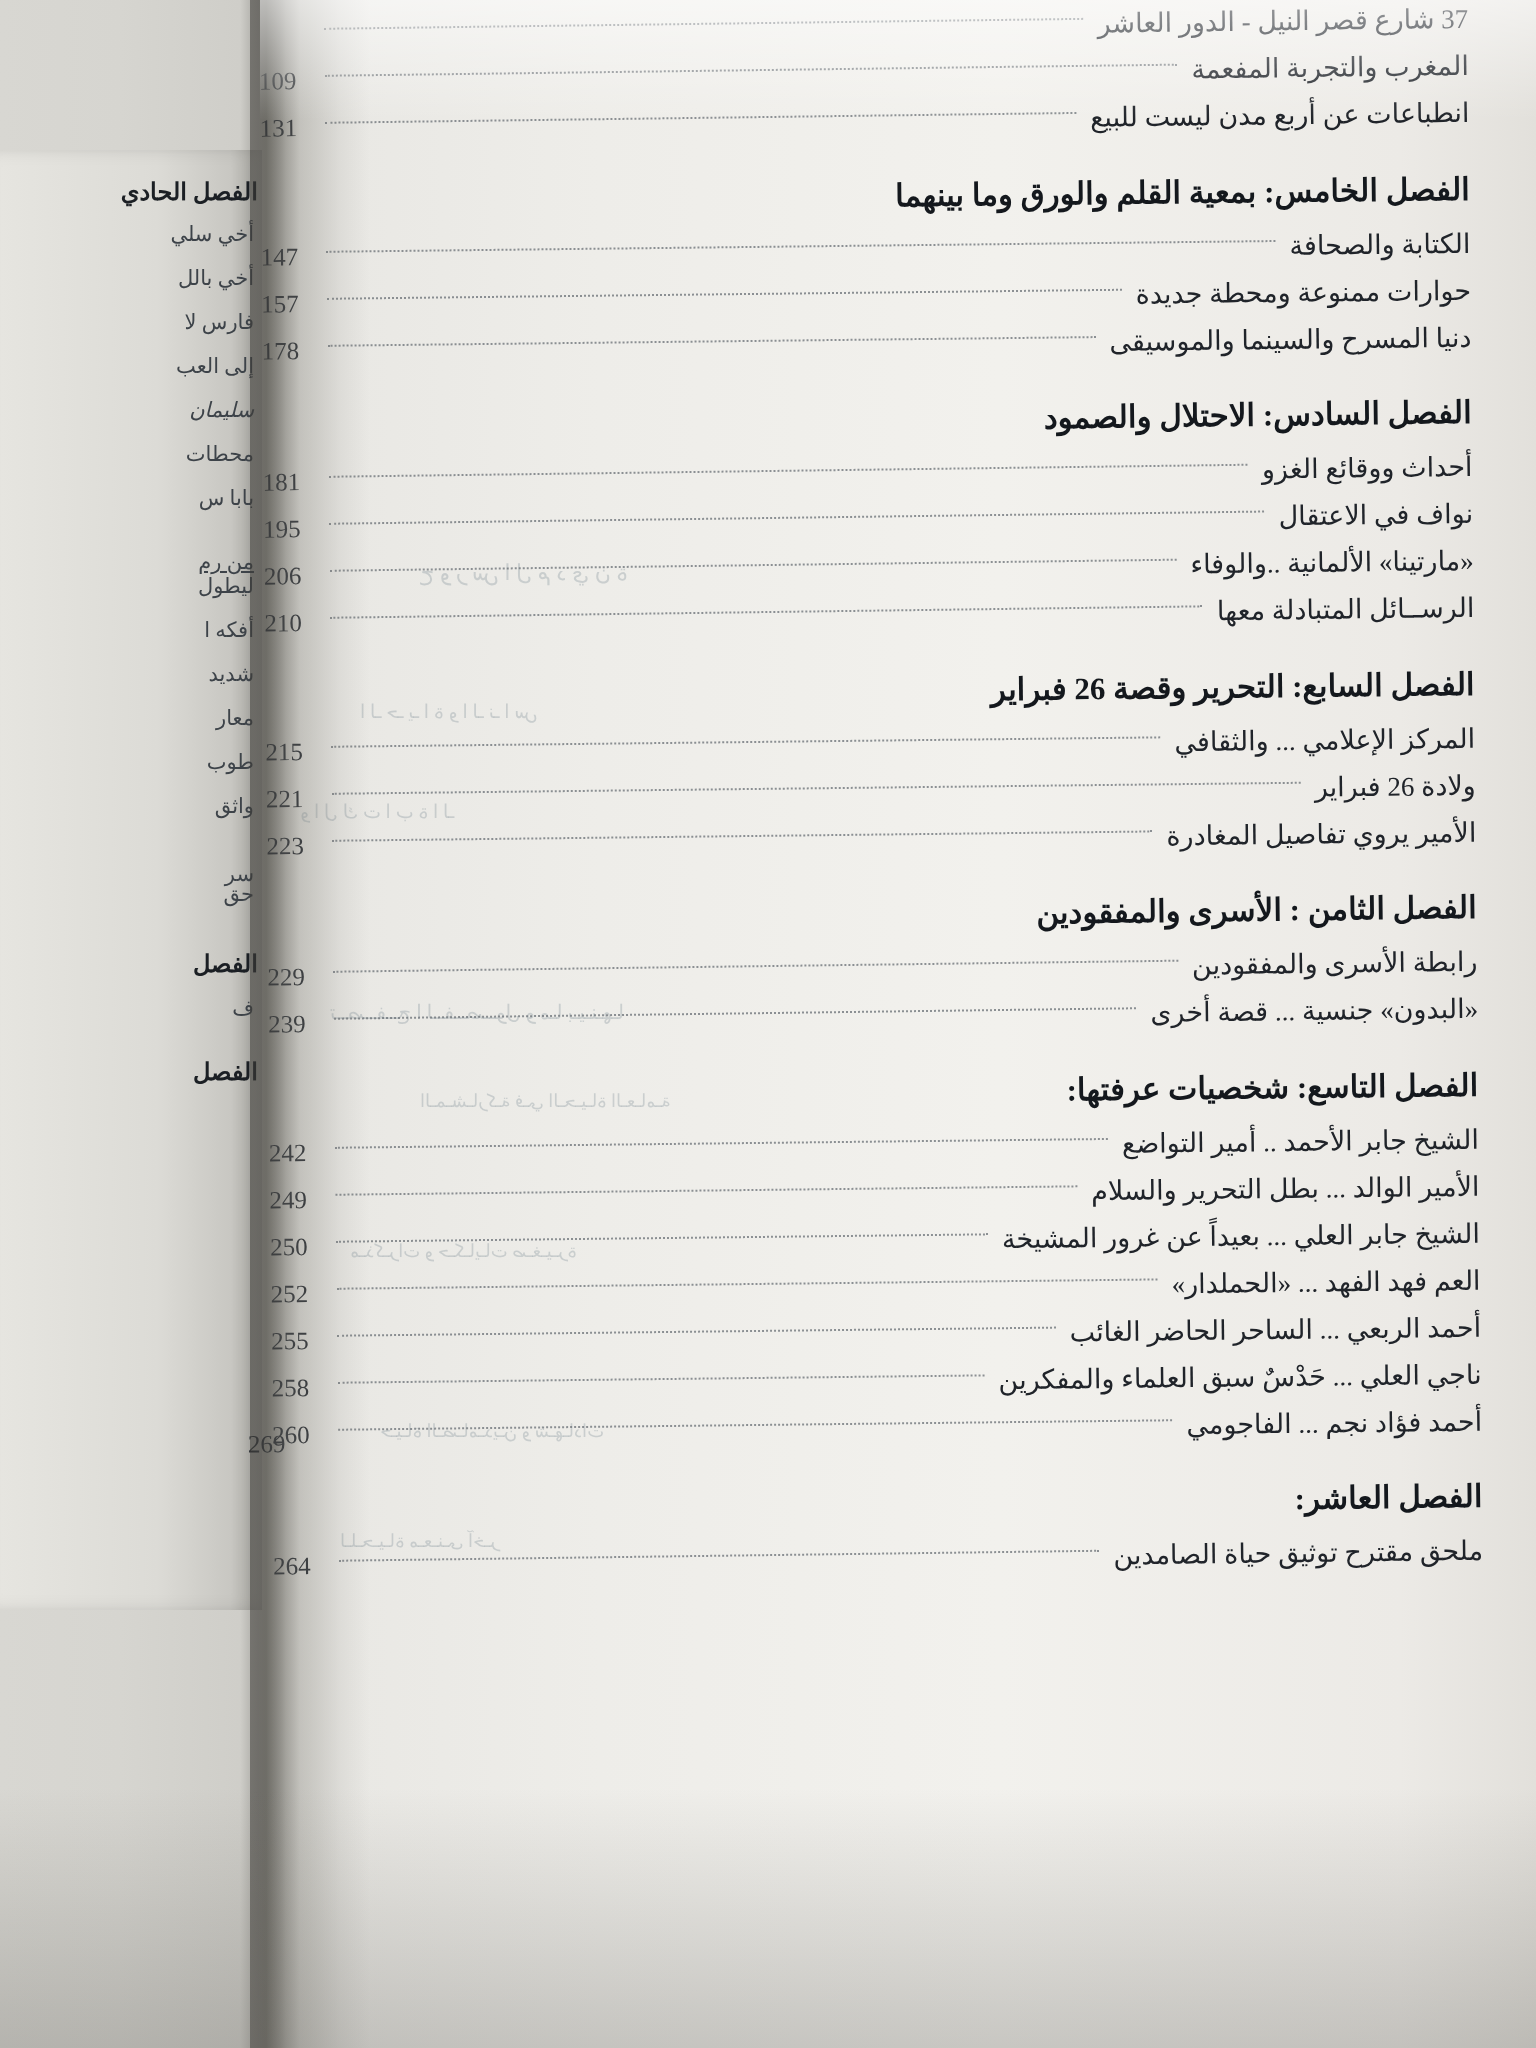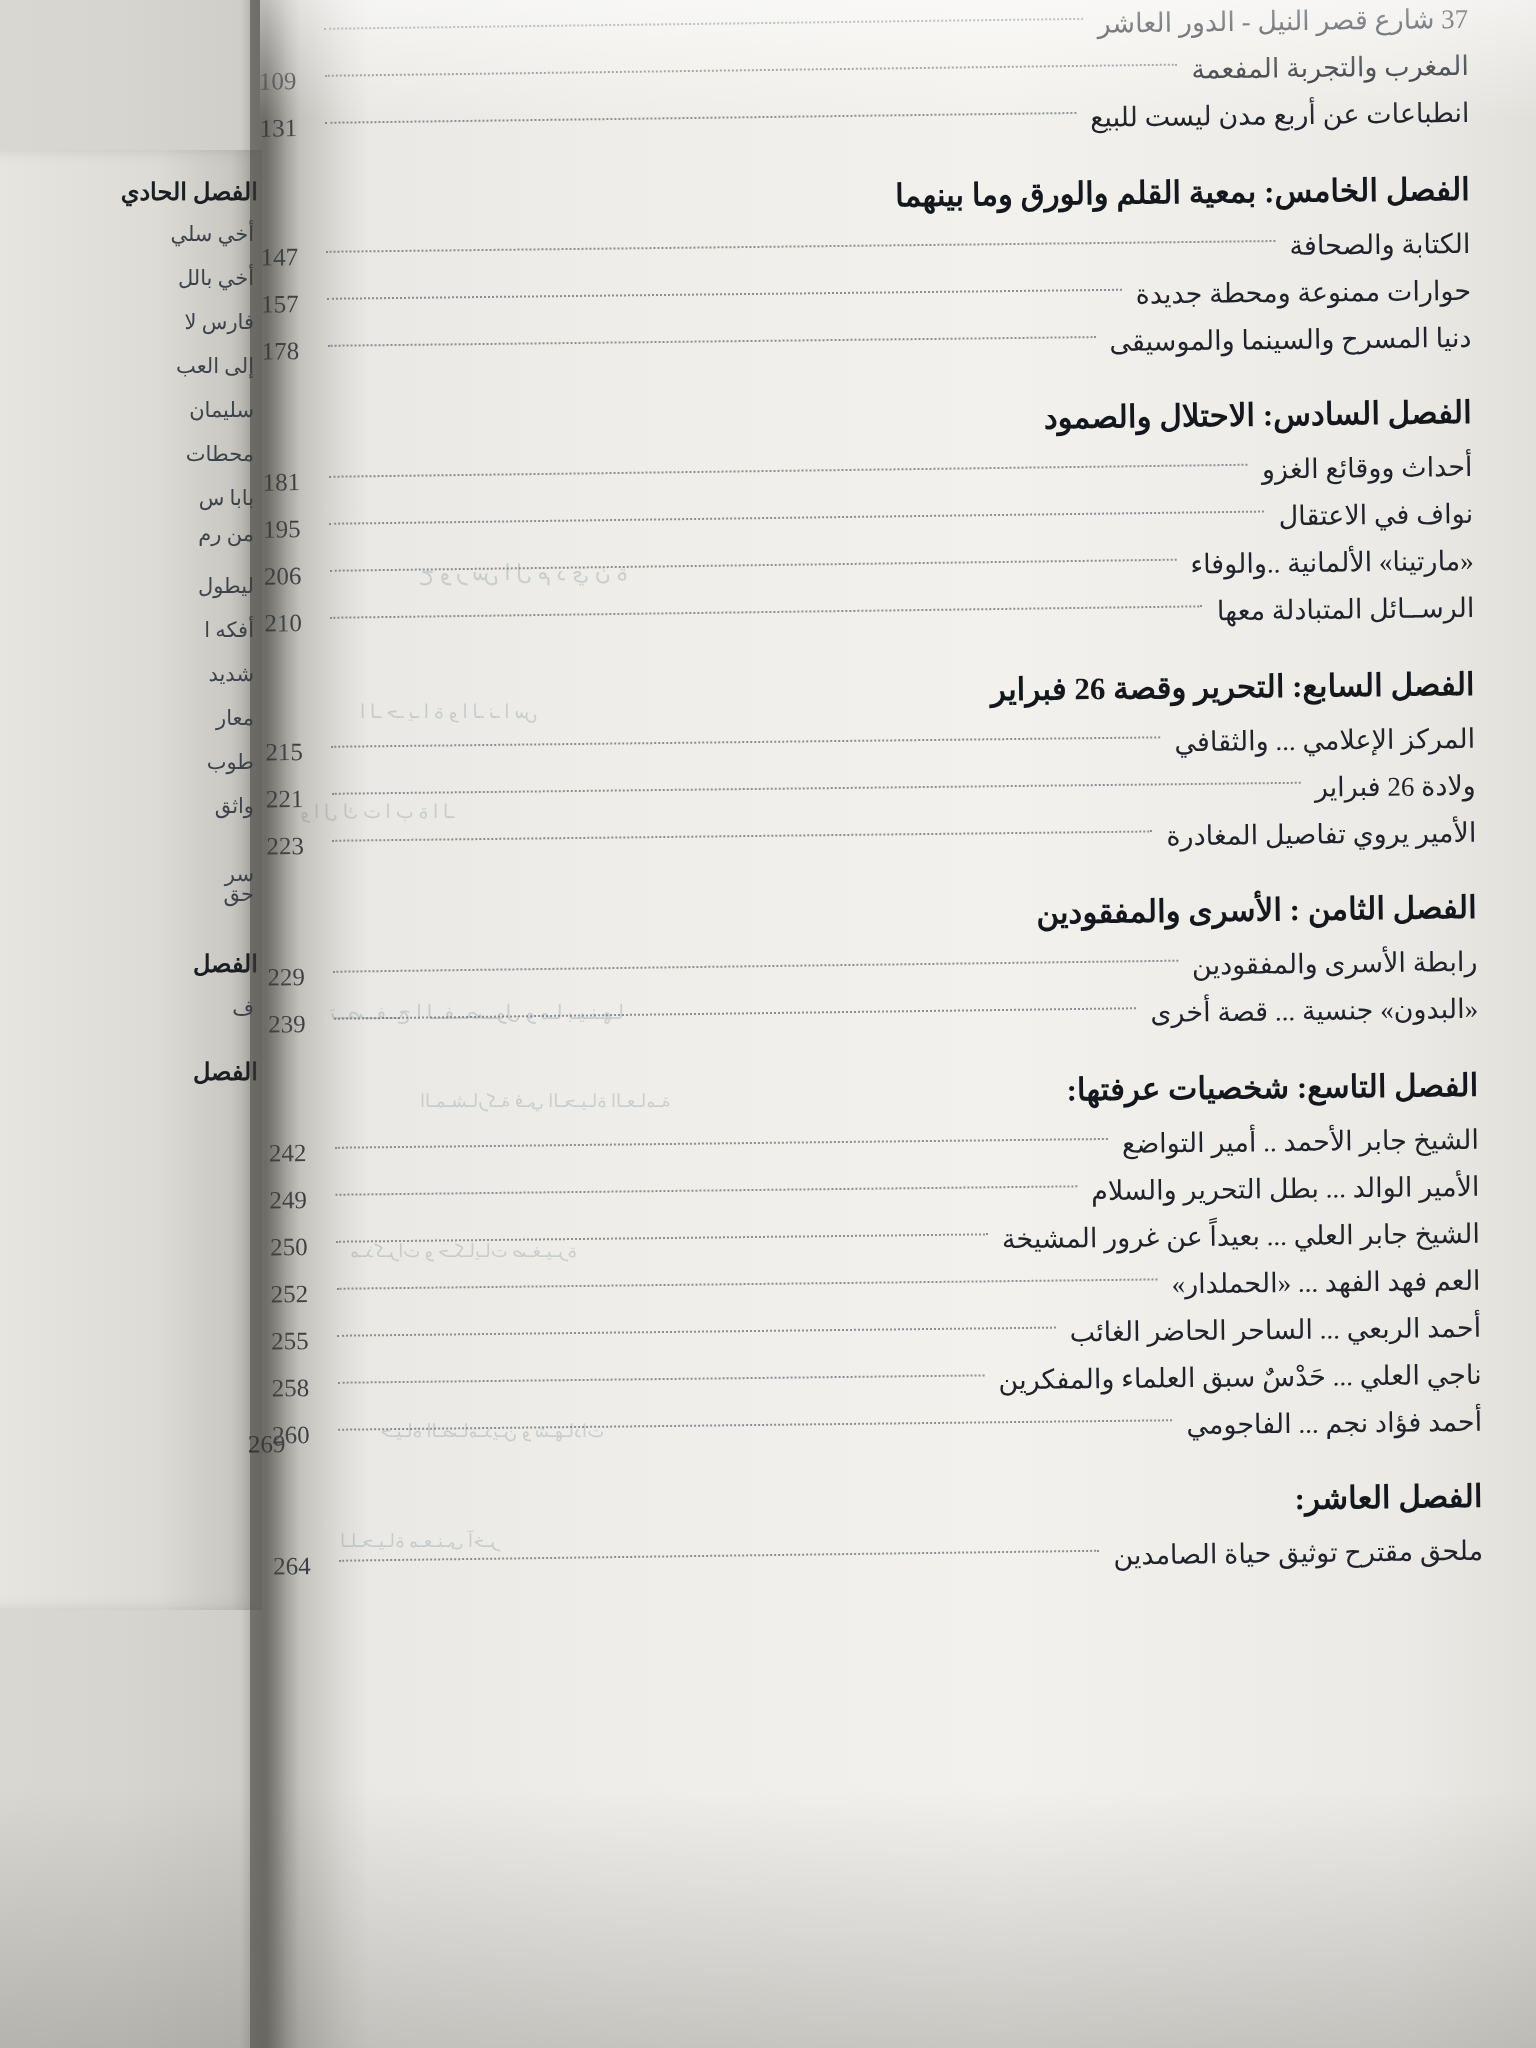--- a/index.html
+++ b/index.html
@@ -159,24 +159,24 @@
 
 <div id="photo">
   <div class="backdrop"></div>
 
   <div class="facing-page">
     <div class="fp-head" style="top:28px;">الفصل الحادي</div>
     <div class="fp-line" style="top:72px;">أخي سلي</div>
     <div class="fp-line" style="top:116px;">أخي بالل</div>
     <div class="fp-line" style="top:160px;text-align:right;">فارس لا</div>
     <div class="fp-line" style="top:204px;">إلى العب</div>
-    <div class="fp-line" style="top:248px;">سليمان</div>
+    <div class="fp-line" style="top:248px;font-style:italic;">سليمان</div>
     <div class="fp-line" style="top:292px;">محطات</div>
     <div class="fp-line" style="top:336px;">بابا س</div>
-    <div class="fp-line" style="top:372px;">من رم</div>
+    <div class="fp-line" style="top:400px;text-decoration:underline;">من رم</div>
     <div class="fp-line" style="top:424px;">ليطول</div>
     <div class="fp-line" style="top:468px;">أفكه ا</div>
     <div class="fp-line" style="top:512px;">شديد</div>
     <div class="fp-line" style="top:556px;">معار</div>
     <div class="fp-line" style="top:600px;">طوب</div>
     <div class="fp-line" style="top:644px;text-align:center;">واثق</div>
     <div class="fp-line" style="top:712px;">سر</div>
     <div class="fp-line" style="top:732px;">حق</div>
     <div class="fp-head" style="top:800px;">الفصل</div>
     <div class="fp-line" style="top:846px;">ف</div>

